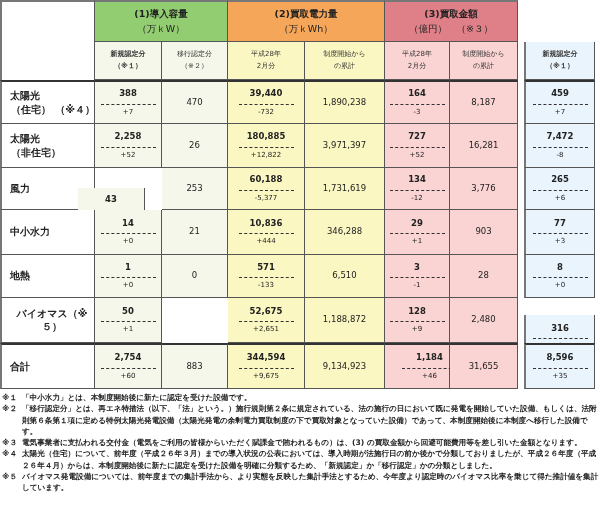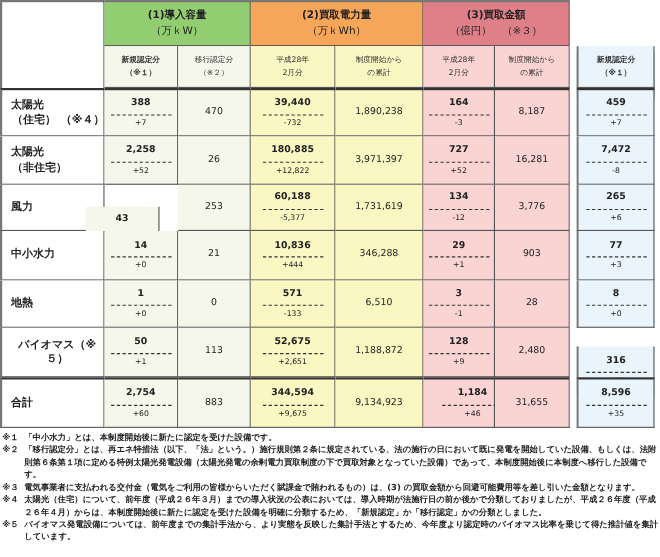--- a/index.html
+++ b/index.html
@@ -279,23 +279,20 @@
       <div class="l2">
         <span></span>
         <span></span>
       </div>
     </div>
     <div class="cell split green-c" style="left: 95px; top: 298px; width: 67px; height: 45px;">
       <div class="top">50</div>
       <div class="line"></div>
       <div class="bot">+1</div>
     </div>
-    <div class="cell single green-c" style="left: 162px; top: 298px; width: 66px; height: 45px;">
-      <div>113</div>
-    </div>
     <div class="cell split yellow-c" style="left: 228px; top: 298px; width: 77px; height: 45px;">
       <div class="top">52,675</div>
       <div class="line"></div>
       <div class="bot">+2,651</div>
     </div>
     <div class="cell single yellow-c" style="left: 305px; top: 298px; width: 80px; height: 45px;">
       <div>1,188,872</div>
     </div>
     <div class="cell split pink-c" style="left: 385px; top: 298px; width: 65px; height: 45px;">
       <div class="top">128</div>

